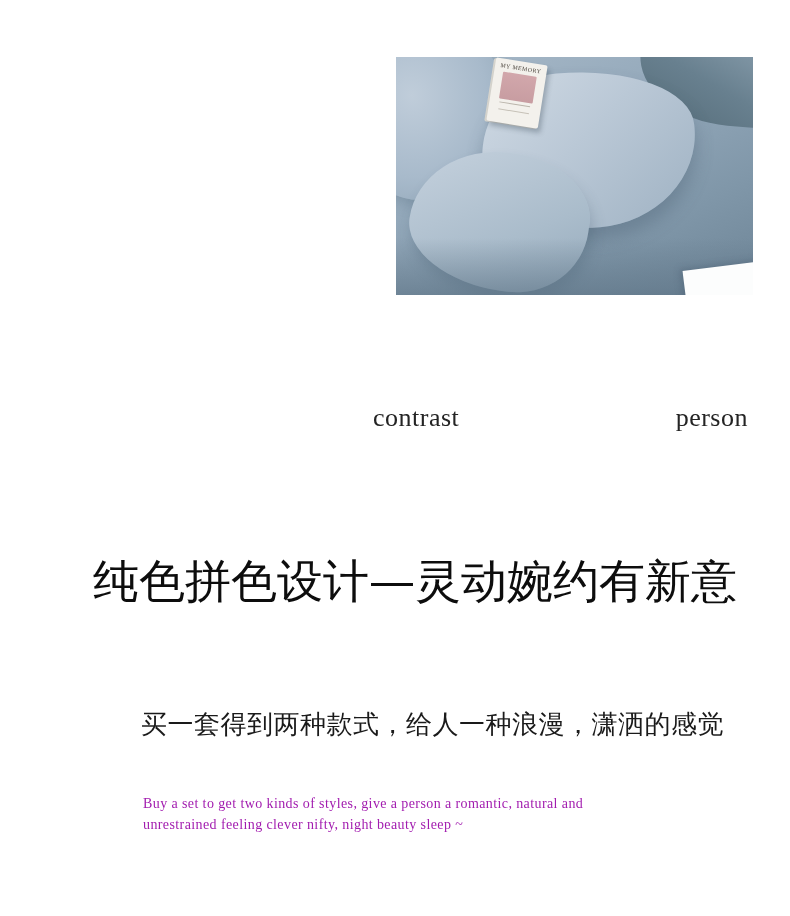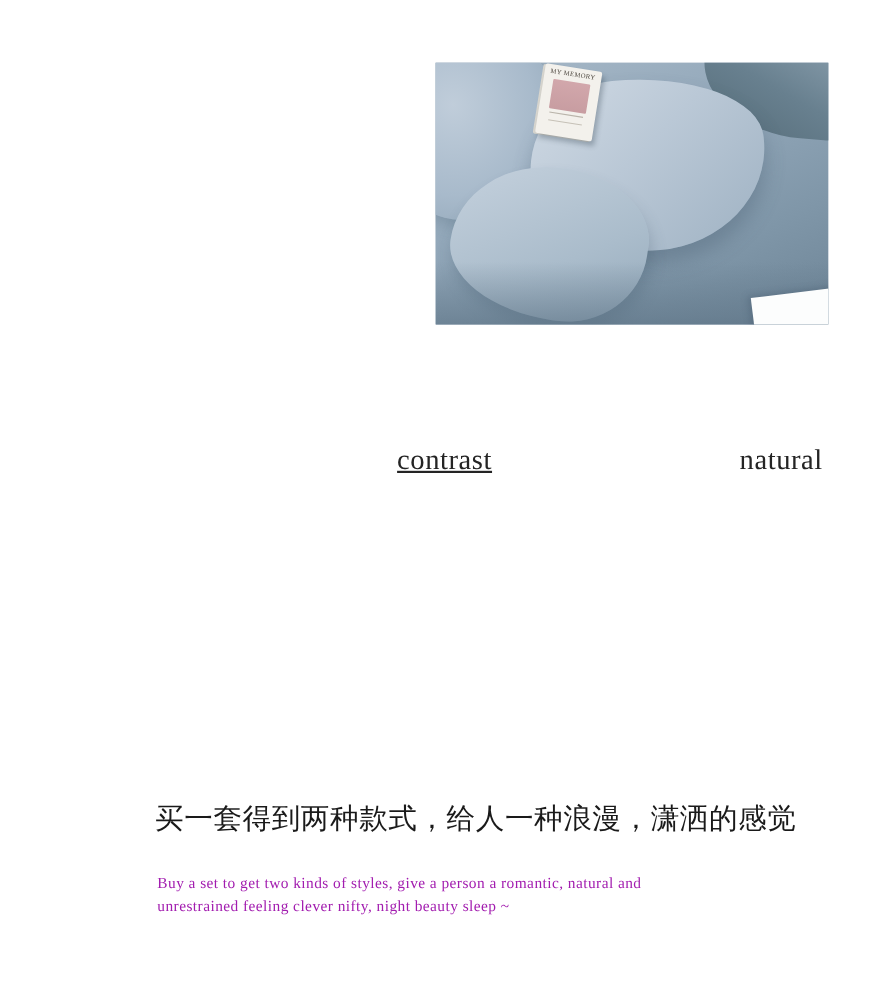--- a/index.html
+++ b/index.html
@@ -78,38 +78,38 @@
   }
 
   
   .style-label{
     position:absolute;top:403px;
     font-family:"Liberation Serif","DejaVu Serif",serif;
     font-size:26px;font-weight:400;color:#242424;letter-spacing:.5px;
     white-space:nowrap;
   }
   .lbl-warm{left:50px;}
-  .lbl-contrast{left:361px;text-decoration:underline;}
+  .lbl-contrast{left:373px;}
   .lbl-natural{right:42px;}
 
   
   .heading{
     position:absolute;left:93px;top:556px;width:660px;
     font-family:"DejaVu Serif","Liberation Serif",serif;
     font-size:46px;line-height:1.1;font-weight:400;color:#0d0d0d;
     white-space:nowrap;letter-spacing:0;
   }
 
   
   .body-line{
     position:absolute;left:141px;
     font-family:"DejaVu Sans","Liberation Sans",sans-serif;
     font-size:26px;color:#1a1a1a;white-space:nowrap;letter-spacing:.5px;
   }
-  .body-1{top:707px;margin-top:20px;}
+  .body-1{top:707px;}
   .body-2{top:750px;}
 
   
   .eng-line{
     position:absolute;left:143px;
     font-family:Liberation Serif, serif;
     font-size:14px;color:#a21caf;letter-spacing:.4px;white-space:nowrap;
   }
   .eng-1{top:796px;}
   .eng-2{top:817px;text-align:center;}
@@ -128,21 +128,22 @@
     <div class="ph-sheet-shade"></div>
     <div class="book">
       <div class="book-title">MY MEMORY</div>
       <div class="book-label"></div>
       <div class="book-lines"></div>
     </div>
     <div class="card"></div>
   </div>
 
   <div class="style-label lbl-contrast">contrast</div>
-  <div class="style-label lbl-natural">natural</div>
+  <div class="style-label lbl-natural">person</div>
 
+  <div class="heading">纯色拼色设计—灵动婉约有新意</div>
 
   <div class="body-line body-1">买一套得到两种款式，给人一种浪漫，潇洒的感觉</div>
 
   <div class="eng-line eng-1">Buy a set to get two kinds of styles, give a person a romantic, natural and</div>
   <div class="eng-line eng-2">unrestrained feeling clever nifty, night beauty sleep ~</div>
 
 </div>
 
 </body></html>

